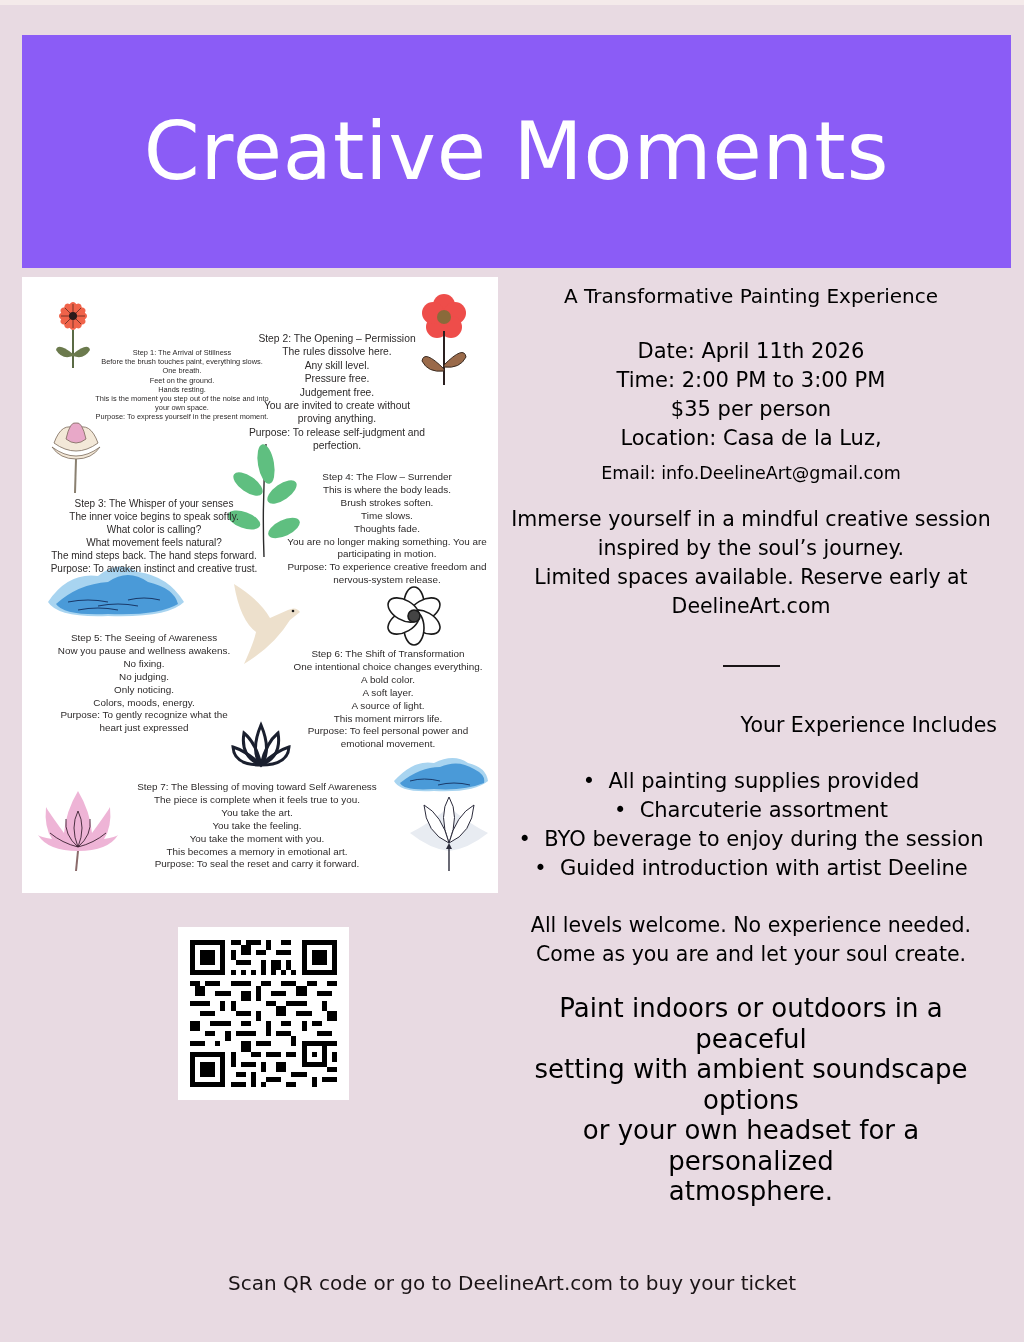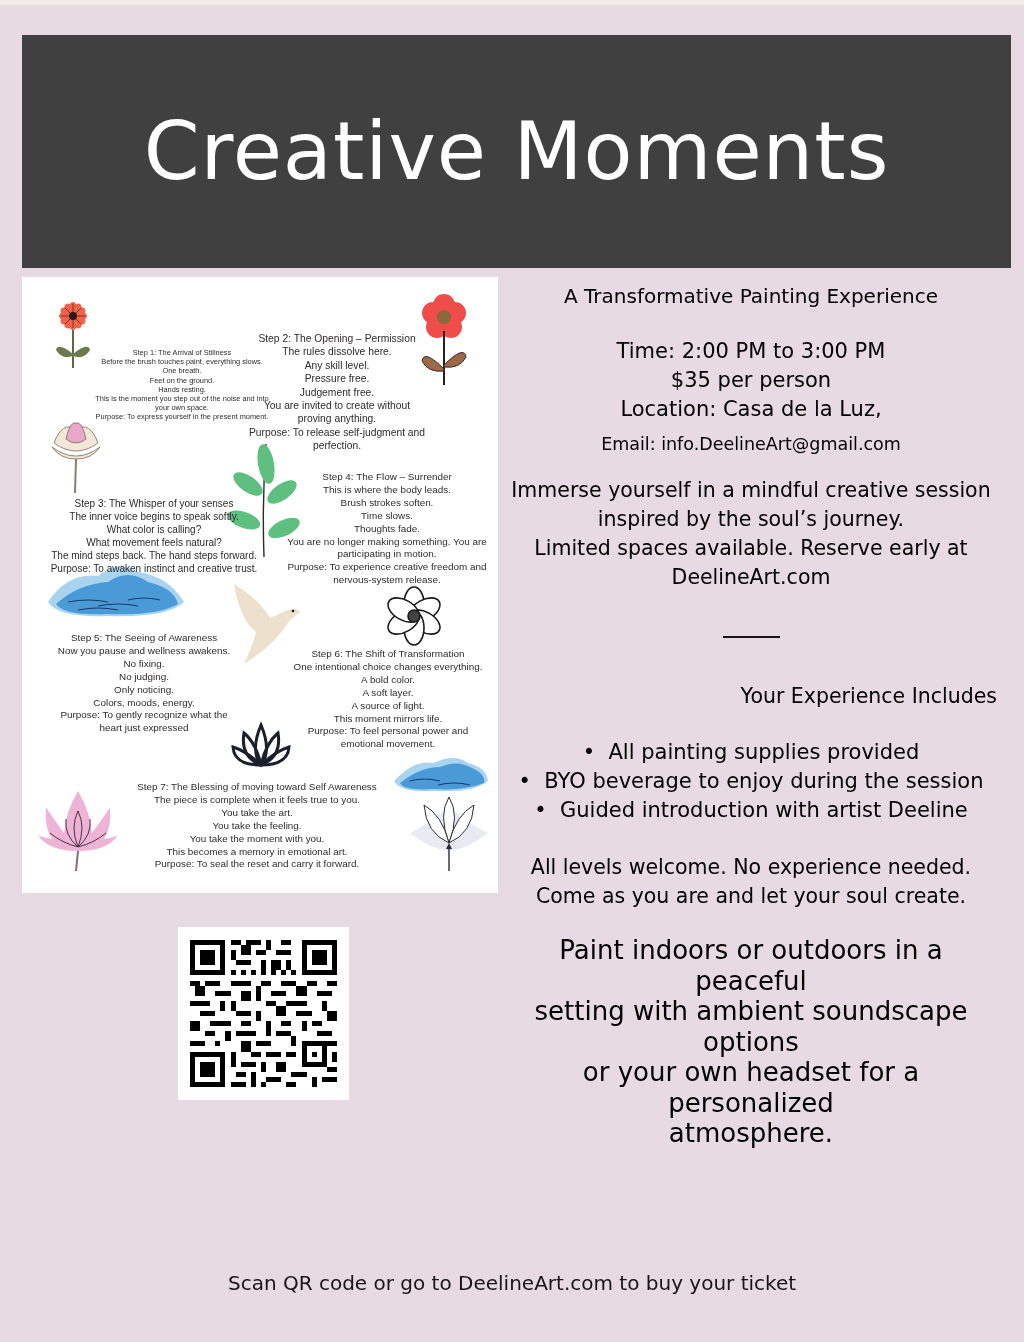--- a/index.html
+++ b/index.html
@@ -6,21 +6,21 @@
     html, body { width: 1024px; height: 1342px; overflow: hidden; }
     body {
       background: #e8dae2;
       font-family: "DejaVu Sans", "Liberation Sans", sans-serif;
       color: #1a1416;
       position: relative;
     }
     .top-strip { position: absolute; left: 0; top: 0; width: 1024px; height: 5px; background: #f4eaea; }
     .banner {
       position: absolute; left: 22px; top: 35px; width: 989px; height: 233px;
-      background: #404040; display: flex; flex-direction: column;
+      background: #8b5cf6; display: flex; flex-direction: column;
       align-items: center; justify-content: center;
     }
     .banner h1 {
       color: #ffffff; font-family: "DejaVu Sans", sans-serif; font-weight: 400;
       font-size: 80px; line-height: 104px; text-align: center; letter-spacing: 1px;
     }
     .card {
       position: absolute; left: 22px; top: 277px; width: 476px; height: 616px;
       background: #ffffff; overflow: hidden;
     }
@@ -365,35 +365,37 @@
         <rect x="19" y="28" width="2" height="1"></rect>
     </g>
     <rect x="23" y="21" width="3" height="3" fill="#fff"></rect>
     <rect x="24" y="22" width="1" height="1" fill="#000"></rect>
   </svg>
 </div>
 
 <section class="right-col">
   <div class="subtitle">A Transformative Painting Experience</div>
   <div class="details">
+    <div>Date: April 11th 2026</div>
     <div>Time: 2:00 PM to 3:00 PM</div>
     <div>$35 per person</div>
     <div>Location: Casa de la Luz,</div>
   </div>
   <div class="email">Email: info.DeelineArt@gmail.com</div>
   <div class="intro">
     <div>Immerse yourself in a mindful creative session</div>
     <div>inspired by the soul’s journey.</div>
     <div>Limited spaces available. Reserve early at</div>
     <div>DeelineArt.com</div>
   </div>
   <div class="divider"></div>
   <div class="inc-title">Your Experience Includes</div>
   <ul class="inc-list">
     <li>All painting supplies provided</li>
+    <li>Charcuterie assortment</li>
     <li>BYO beverage to enjoy during the session</li>
     <li>Guided introduction with artist Deeline</li>
   </ul>
   <div class="welcome">
     <div>All levels welcome. No experience needed.</div>
     <div>Come as you are and let your soul create.</div>
   </div>
   <div class="paint">
     <div>Paint indoors or outdoors in a peaceful</div>
     <div>setting with ambient soundscape options</div>

